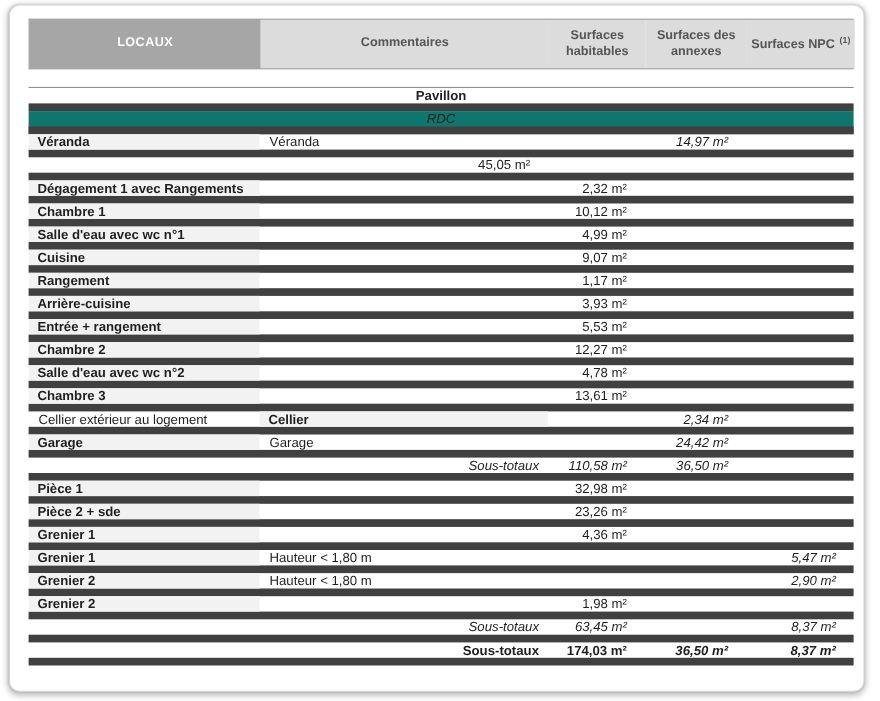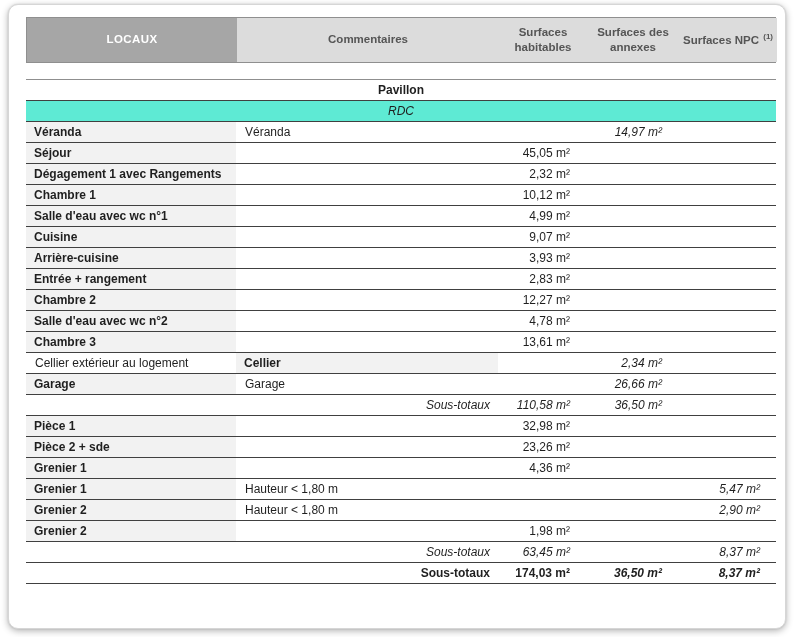--- a/index.html
+++ b/index.html
@@ -40,31 +40,31 @@
   }
   .th.dark { background:#a6a6a6; color:#ffffff; letter-spacing:0.4px; }
   .th sup { font-size:8px; vertical-align:super; margin-left:1px; }
   
   .spacer { height:16px; }
   .tbody { border-top:1px solid #8f8f8f; }
   .row {
     display:grid;
     grid-template-columns:210px 262px 88px 92px 98px;
     min-height:21px;
-    border-bottom:1px solid #404040;
+    border-bottom:7px solid #404040;
     box-sizing:border-box;
     font-size:12px;
     align-items:stretch;
   }
   .row.section {
     display:flex; align-items:center; justify-content:center;
     text-align:center;
   }
   .row.section-bold { font-weight:bold; background:#ffffff; }
-  .row.section-italic { font-style:italic; background:#5eead4; }
+  .row.section-italic { font-style:italic; background:#0f766e; }
   .cell { display:flex; align-items:center; box-sizing:border-box; }
   .local-cell { padding-left:8px; font-weight:bold; }
   .row.data .local-cell { background:#f2f2f2; }
   .comment-cell { padding-left:9px; padding-right:8px; }
   .value-cell { justify-content:flex-end; padding-right:16px; text-align:right; }
   .annex-cell, .npc-cell { font-style:italic; }
   
   .row.subtotal .comment-cell { justify-content:flex-end; font-style:italic; }
   .row.subtotal .hab-cell { font-style:italic; }
   
@@ -102,21 +102,20 @@
         <div class="row section section-bold">Pavillon</div>
         <div class="row section section-italic">RDC</div>
         <div class="row data">
           <div class="cell local-cell">Véranda</div>
           <div class="cell comment-cell">Véranda</div>
           <div class="cell value-cell hab-cell"></div>
           <div class="cell value-cell annex-cell">14,97 m²</div>
           <div class="cell value-cell npc-cell"></div>
         </div>
         <div class="row data">
-          <div class="cell local-cell">Séjour</div>
           <div class="cell comment-cell"></div>
           <div class="cell value-cell hab-cell">45,05 m²</div>
           <div class="cell value-cell annex-cell"></div>
           <div class="cell value-cell npc-cell"></div>
         </div>
         <div class="row data">
           <div class="cell local-cell">Dégagement 1 avec Rangements</div>
           <div class="cell comment-cell"></div>
           <div class="cell value-cell hab-cell">2,32 m²</div>
           <div class="cell value-cell annex-cell"></div>
@@ -137,30 +136,37 @@
           <div class="cell value-cell npc-cell"></div>
         </div>
         <div class="row data">
           <div class="cell local-cell">Cuisine</div>
           <div class="cell comment-cell"></div>
           <div class="cell value-cell hab-cell">9,07 m²</div>
           <div class="cell value-cell annex-cell"></div>
           <div class="cell value-cell npc-cell"></div>
         </div>
         <div class="row data">
+          <div class="cell local-cell">Rangement</div>
+          <div class="cell comment-cell"></div>
+          <div class="cell value-cell hab-cell">1,17 m²</div>
+          <div class="cell value-cell annex-cell"></div>
+          <div class="cell value-cell npc-cell"></div>
+        </div>
+        <div class="row data">
           <div class="cell local-cell">Arrière-cuisine</div>
           <div class="cell comment-cell"></div>
           <div class="cell value-cell hab-cell">3,93 m²</div>
           <div class="cell value-cell annex-cell"></div>
           <div class="cell value-cell npc-cell"></div>
         </div>
         <div class="row data">
           <div class="cell local-cell">Entrée + rangement</div>
           <div class="cell comment-cell"></div>
-          <div class="cell value-cell hab-cell">2,83 m²</div>
+          <div class="cell value-cell hab-cell">5,53 m²</div>
           <div class="cell value-cell annex-cell"></div>
           <div class="cell value-cell npc-cell"></div>
         </div>
         <div class="row data">
           <div class="cell local-cell">Chambre 2</div>
           <div class="cell comment-cell"></div>
           <div class="cell value-cell hab-cell">12,27 m²</div>
           <div class="cell value-cell annex-cell"></div>
           <div class="cell value-cell npc-cell"></div>
         </div>
@@ -182,21 +188,21 @@
           <div class="cell comment-cell">Cellier extérieur au logement</div>
           <div class="cell local-cell">Cellier</div>
           <div class="cell value-cell hab-cell"></div>
           <div class="cell value-cell annex-cell">2,34 m²</div>
           <div class="cell value-cell npc-cell"></div>
         </div>
         <div class="row data">
           <div class="cell local-cell">Garage</div>
           <div class="cell comment-cell">Garage</div>
           <div class="cell value-cell hab-cell"></div>
-          <div class="cell value-cell annex-cell">26,66 m²</div>
+          <div class="cell value-cell annex-cell">24,42 m²</div>
           <div class="cell value-cell npc-cell"></div>
         </div>
         <div class="row subtotal">
           <div class="cell local-cell"></div>
           <div class="cell comment-cell">Sous-totaux</div>
           <div class="cell value-cell hab-cell">110,58 m²</div>
           <div class="cell value-cell annex-cell">36,50 m²</div>
           <div class="cell value-cell npc-cell"></div>
         </div>
         <div class="row data">

